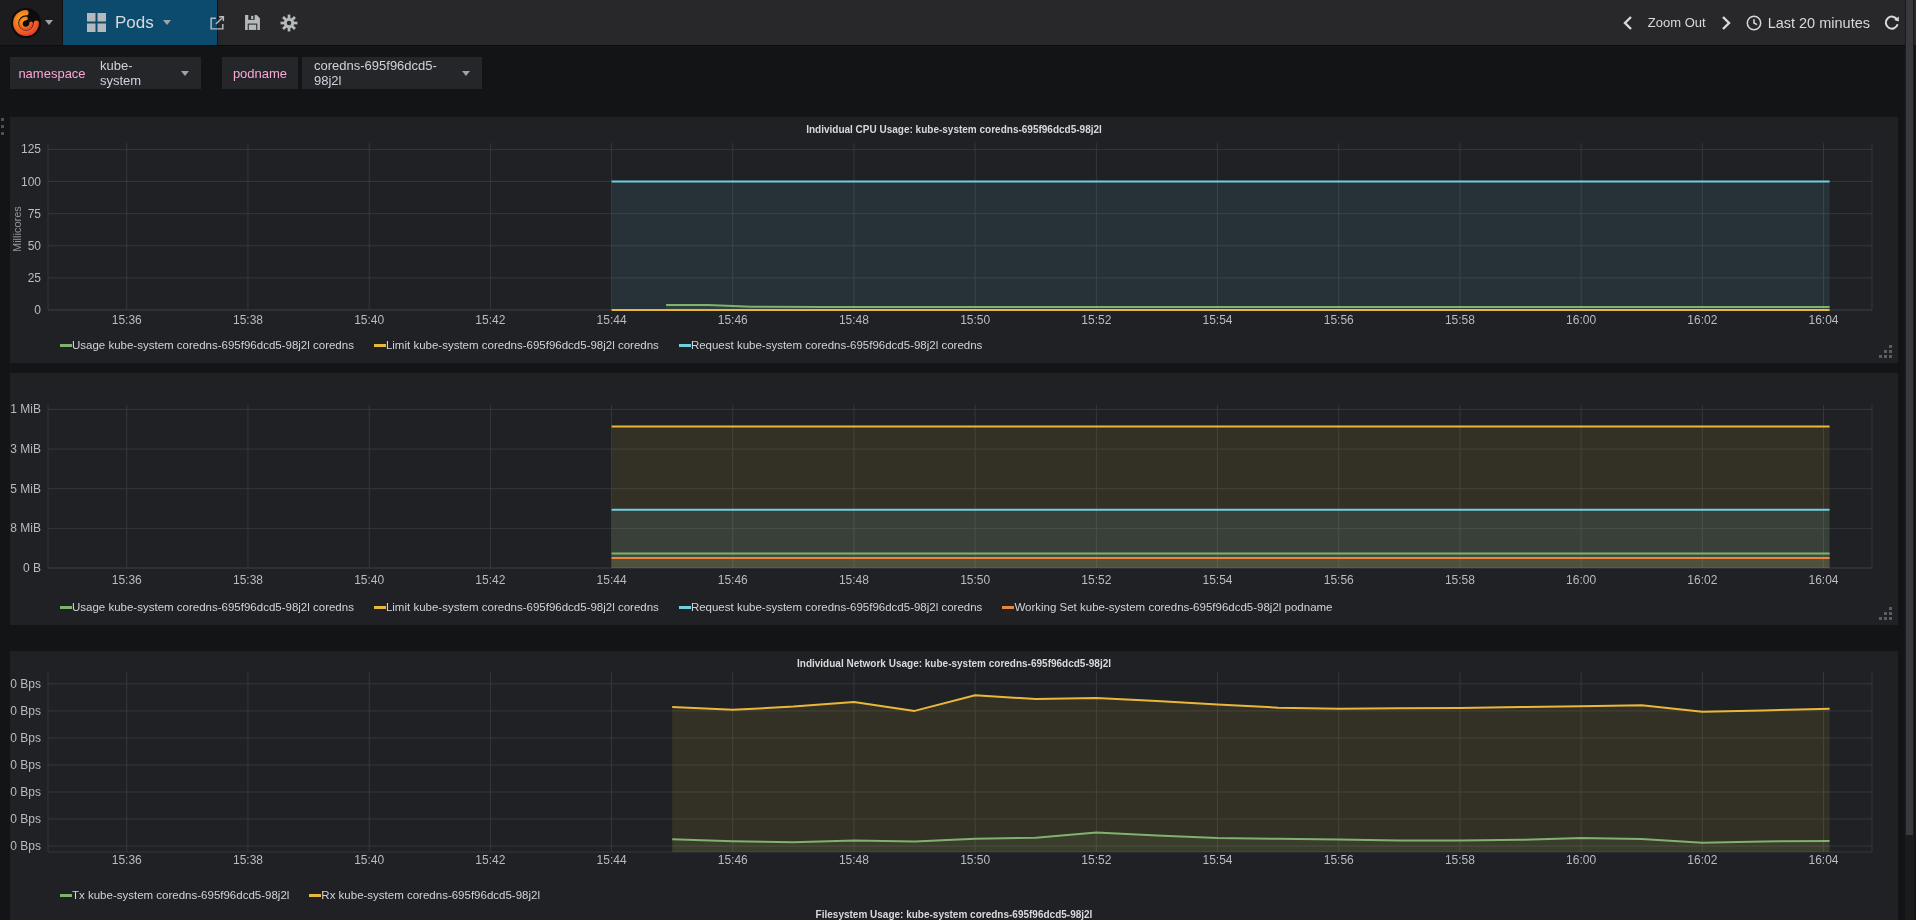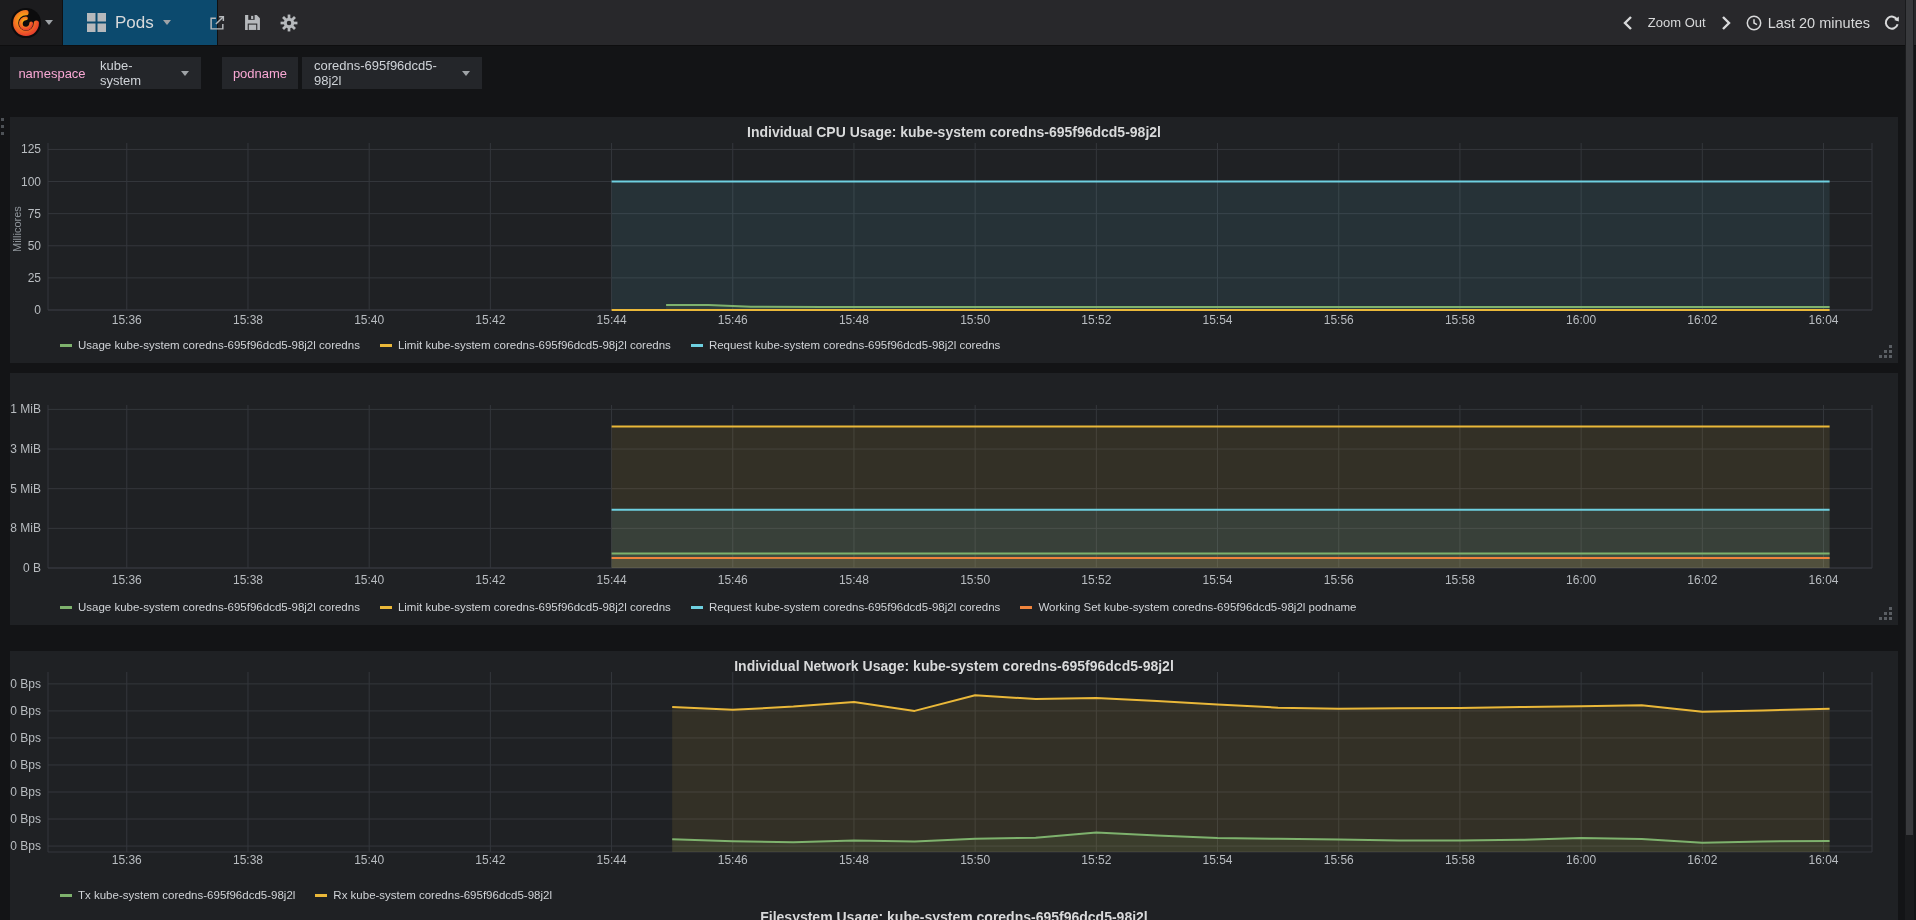--- a/index.html
+++ b/index.html
@@ -17,24 +17,24 @@
   .nav-right .txt{color:#d8d9da;font-size:13px;}
   .nav-right .time-txt{color:#d8d9da;font-size:14.5px;display:flex;align-items:center;gap:6px;}
   .icon{stroke:#b6b9bc;fill:none;stroke-width:1.4;}
   .icon-fill{fill:#b6b9bc;stroke:none;}
   .vars{position:absolute;left:0;top:46px;width:1916px;height:50px;background:#131416;}
   .varbox{position:absolute;top:11px;height:32px;background:#24262a;display:flex;align-items:center;justify-content:center;
     font-size:13px;padding:0 12px;box-sizing:border-box;}
   .varlabel{color:#f9a8d4;}
   .varvalue{color:#cfd3d8;cursor:pointer;gap:8px;}
   .panel{position:absolute;left:10px;width:1888px;background:#1f2124;}
-  .panel-title{position:absolute;left:0;top:7px;width:100%;text-align:center;color:#d8d9da;font-weight:bold;font-size:14px;cursor:pointer;}
+  .panel-title{position:absolute;left:0;top:7px;width:100%;text-align:center;color:#d8d9da;font-weight:bold;font-size:10px;cursor:pointer;}
   .chart{position:absolute;left:0;top:0;}
   .legend{position:absolute;left:50px;display:flex;gap:20px;white-space:nowrap;}
-  .legend-item{display:inline-flex;align-items:center;gap:6px;color:#d0d3d7;font-size:11.5px;cursor:pointer;}
+  .legend-item{display:inline-flex;align-items:center;color:#d0d3d7;font-size:11.5px;cursor:pointer;}
   .legend-dash{width:12px;height:3px;display:inline-block;}
   .ylabel{position:absolute;left:1px;top:30px;height:165px;writing-mode:vertical-rl;transform:rotate(180deg);
     font-size:11px;color:#8f959b;display:flex;align-items:center;justify-content:center;}
   .row-handle{position:absolute;left:1px;top:118px;width:8px;display:flex;flex-direction:column;gap:4px;cursor:grab;}
   .row-handle i{width:3px;height:3px;background:#4d5156;display:block;}
   .resize-handle{position:absolute;right:6px;bottom:5px;width:16px;height:14px;cursor:nwse-resize;}
   .resize-handle i{position:absolute;width:3px;height:3px;background:#5a5e63;}
   .scrollbar{position:absolute;right:2px;top:0;width:9px;height:920px;background:#1a1b1d;}
   .scroll-thumb{position:absolute;left:1px;top:0;width:7px;height:835px;background:#38393c;cursor:pointer;}
 </style>

